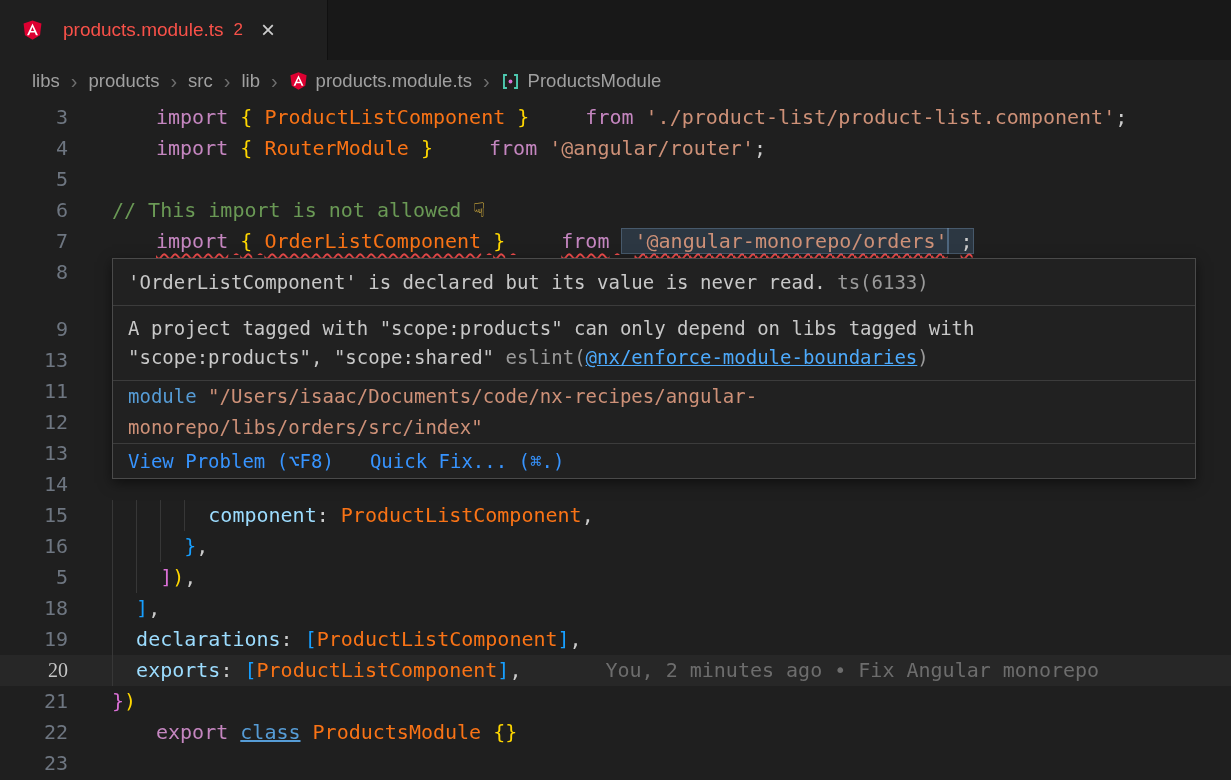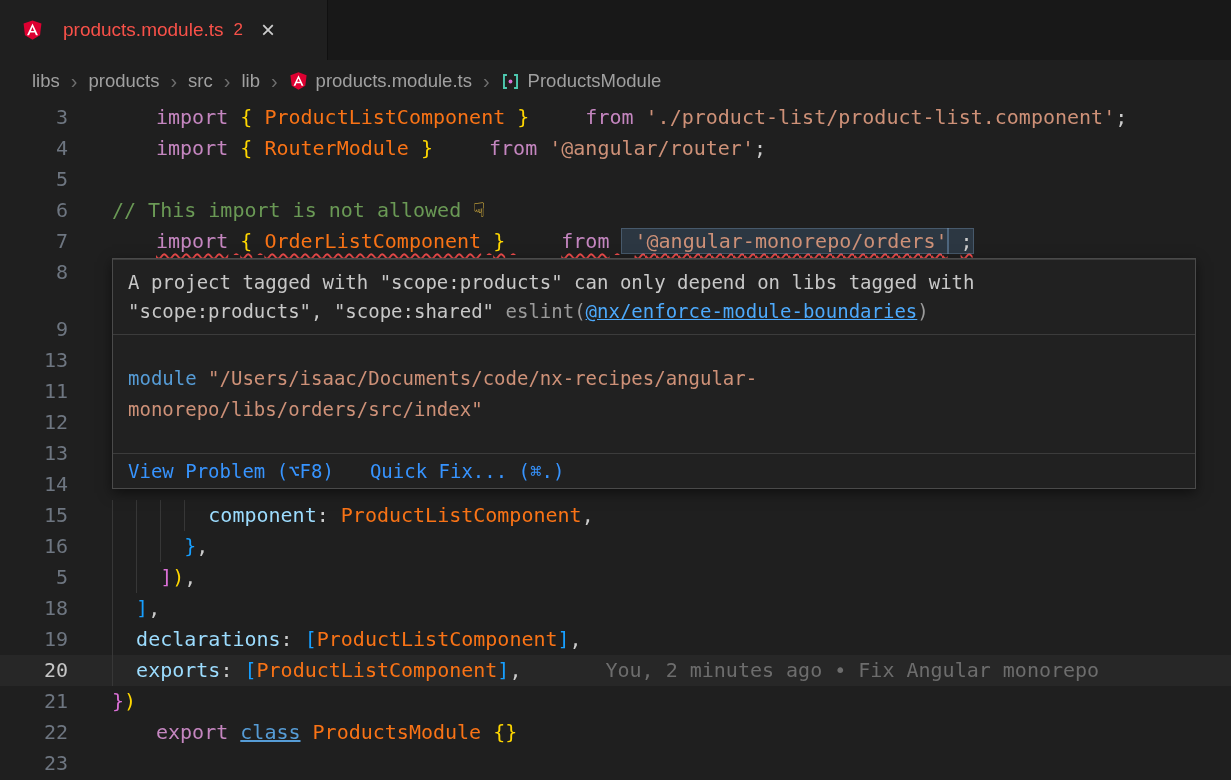--- a/index.html
+++ b/index.html
@@ -20,21 +20,21 @@
   .crumb-sep { color:#6f6f6f; margin:0 11px; font-size:20px; }
   .crumb-ic { display:inline-flex; margin-right:8px; }
 
   
   .editor { position:relative; height:678px;
             font-family:"DejaVu Sans Mono","DejaVu Sans", monospace;
             font-size:20px; line-height:31px; }
   .line { position:relative; height:31px; }
   .line.active { background:rgba(255,255,255,0.04); }
   .num  { position:absolute; left:0; top:0; width:68px; text-align:right; color:#6e7681; }
-  .line.active .num { color:#c6c6c6; }
+  .line.active .num { color:#c6c6c6;font-family:Liberation Serif, serif; }
   .code { position:absolute; left:112px; top:0; height:31px; white-space:pre; color:#cccccc; }
   .guide { position:absolute; top:0; bottom:0; width:1px; background:#373737; }
   .blame { color:#6d6d6d; margin-left:84px; }
 
   .c-kw   { color:#C586C0;margin-left:44px; }
   .c-kw2  { color:#569CD6;text-decoration:underline; }
   .c-type { color:#f97316; }
   .c-str  { color:#CE9178; }
   .c-prop { color:#9CDCFE; }
   .c-com  { color:#6A9955; }
@@ -47,21 +47,21 @@
   .hl { background:rgba(78,119,158,0.28); outline:1px solid rgba(120,160,200,0.45);padding-left:13px; }
 
   
   .hover-popup { position:absolute; left:112px; top:156px; width:1084px; z-index:10;
                  background:#212121; border:1px solid #4a4a4a;
                  box-shadow:0 4px 12px rgba(0,0,0,0.5);
                  font-family:"DejaVu Sans Mono","DejaVu Sans", monospace;
                  font-size:19px; color:#c8c8c8; }
   .hp-sec1 { padding:9px 15px; line-height:28px; }
   .hp-sec2 { padding:8px 15px; line-height:29px; border-top:1px solid #3c3c3c; }
-  .hp-sec3 { padding:28px 15px; line-height:31px; border-top:1px solid #3c3c3c; }
+  .hp-sec3 { padding:0 15px; line-height:31px; border-top:1px solid #3c3c3c; }
   .hp-actions { padding:3px 15px; line-height:28px; border-top:1px solid #3c3c3c;
                 display:flex; gap:36px; }
   .hp-gray { color:#9a9a9a; }
   .hp-link { color:#4daafc; text-decoration:underline; cursor:pointer; }
   .hp-kw   { color:#569CD6; }
   .hp-str  { color:#CE9178; }
   .hp-action { color:#3794ff; cursor:pointer; }
 </style>
 </head>
 <body>
@@ -189,20 +189,24 @@
         <span class="num">22</span>
         <div class="code"><span><span class="c-kw">export</span><span class="c-pl"> </span><span class="c-kw2">class</span><span class="c-pl"> </span><span class="c-type">ProductsModule</span><span class="c-pl"> </span><span class="c-b1">{}</span></span></div>
       </div>
       <div class="line">
         <span class="num">23</span>
         <div class="code"><span></span></div>
       </div>
     </div>
 
   <div class="hover-popup">
+    <div class="hp-sec1">
+      <span>'OrderListComponent' is declared but its value is never read.</span>
+      <span class="hp-gray">ts(6133)</span>
+    </div>
     <div class="hp-sec2">
       <span>A project tagged with "scope:products" can only depend on libs tagged with</span><br>
       <span>"scope:products", "scope:shared"</span>
       <span class="hp-gray"> </span><span class="hp-gray">eslint(</span><span class="hp-link">@nx/enforce-module-boundaries</span><span class="hp-gray">)</span>
     </div>
     <div class="hp-sec3">
       <span class="hp-kw">module</span>
       <span class="hp-str">"/Users/isaac/Documents/code/nx-recipes/angular-</span><br>
       <span class="hp-str">monorepo/libs/orders/src/index"</span>
     </div>

